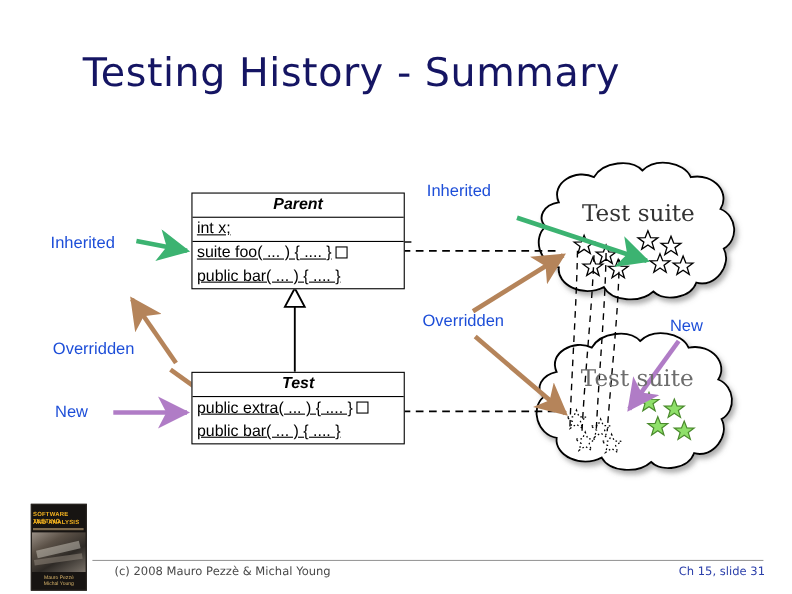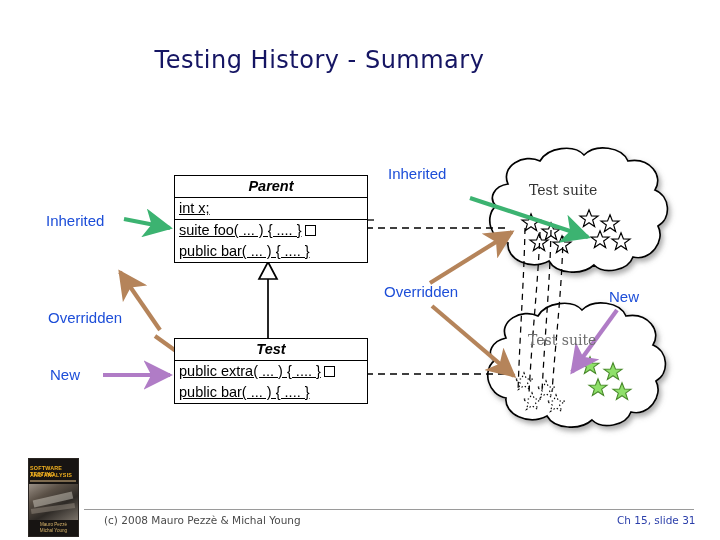--- a/index.html
+++ b/index.html
@@ -6,21 +6,21 @@
   body{
     width:720px;height:540px;background:#ffffff;
     font-family:"DejaVu Sans", sans-serif;
     overflow:hidden;position:relative;
   }
   #slide{position:absolute;left:0;top:0;width:720px;height:540px;}
 
   .title{
     position:absolute;left:0;top:46px;width:639px;text-align:center;
     font-family:"DejaVu Sans", sans-serif;
-    font-size:24px;color:#151563;letter-spacing:0.5px;
+    font-size:36px;color:#151563;letter-spacing:0.5px;
   }
 
   svg.canvas{position:absolute;left:0;top:0;width:720px;height:540px;}
 
   
   .umlbox{
     position:absolute;border:1.6px solid #000;background:#fff;
     font-family:"Liberation Sans", sans-serif;
   }
   .umlbox .hdr{
@@ -49,21 +49,21 @@
   }
   #lbl-inherited-left{left:46px;top:212px;}
   #lbl-overridden-left{left:48px;top:309px;}
   #lbl-new-left{left:50px;top:366px;}
   #lbl-inherited-right{left:388px;top:165px;}
   #lbl-overridden-right{left:384px;top:283px;}
   #lbl-new-right{left:609px;top:288px;}
 
   .cloudlbl{
     position:absolute;font-family:"DejaVu Serif", serif;
-    font-size:14px;white-space:nowrap;
+    font-size:21px;white-space:nowrap;
   }
   #cloud-top-label{left:529px;top:182px;color:#333333;}
   #cloud-bot-label{left:528px;top:332px;color:#6d6d6d;}
 
   
   .rule{position:absolute;left:84px;top:509px;width:610px;height:1px;background:#9a9a9a;}
   .foot{
     position:absolute;top:514px;font-family:"DejaVu Sans", sans-serif;
     font-size:10.5px;white-space:nowrap;
   }

